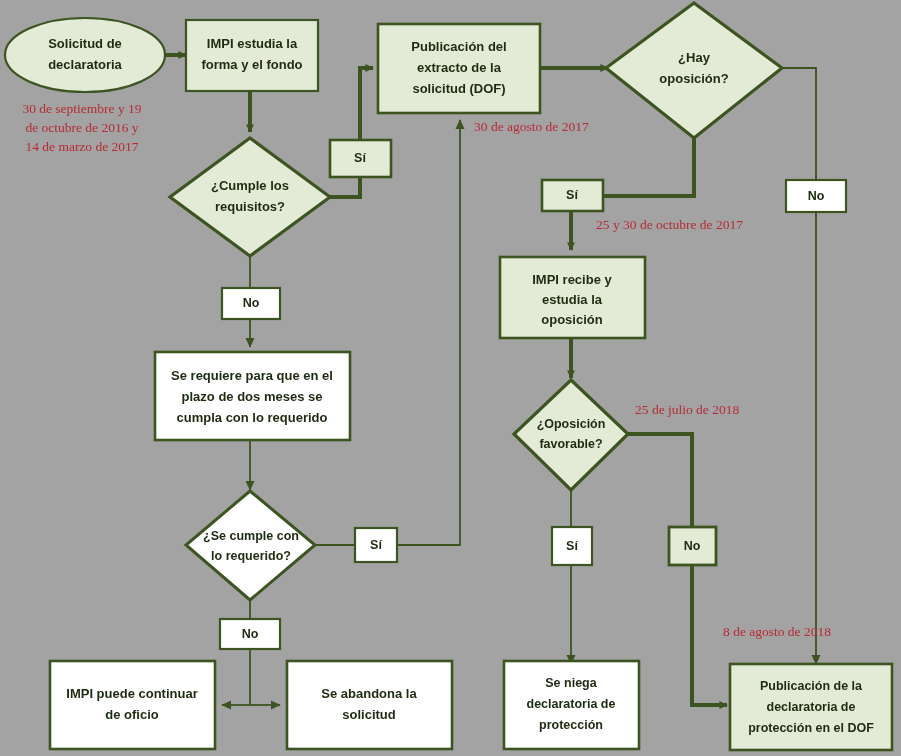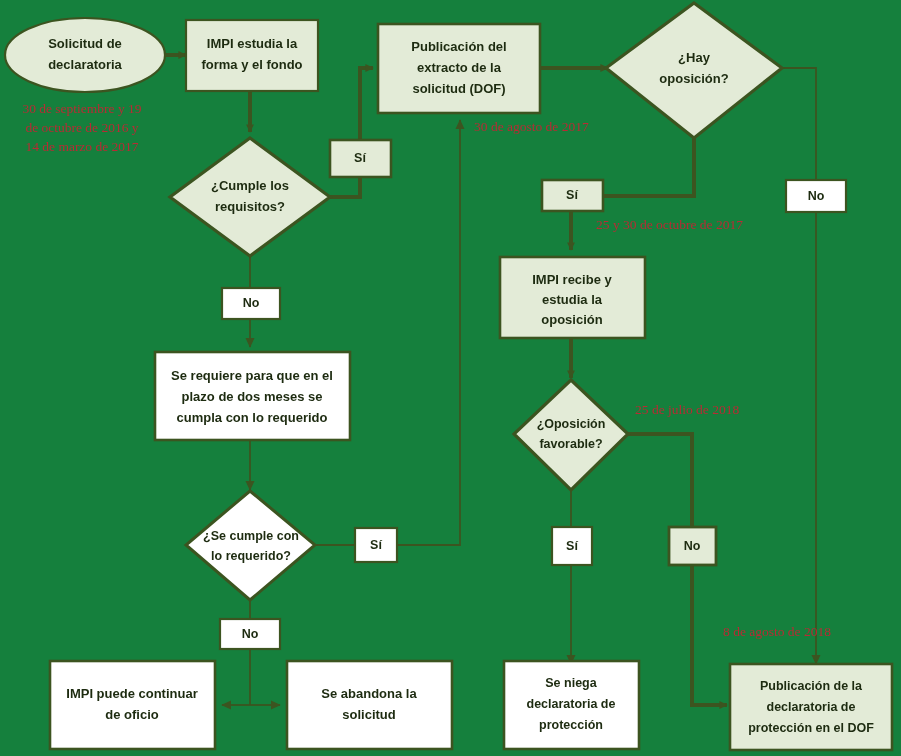--- a/index.html
+++ b/index.html
@@ -4,21 +4,21 @@
 <style>
   html, body {
     margin: 0;
     padding: 0;
     background: #ffffff;
   }
   #canvas {
     position: relative;
     width: 901px;
     height: 756px;
-    background: #15803d;
+    background: #a3a3a3;
     font-family: "Liberation Sans", sans-serif;
     overflow: hidden;
   }
   svg#flow {
     position: absolute;
     left: 0;
     top: 0;
     width: 901px;
     height: 756px;
   }

